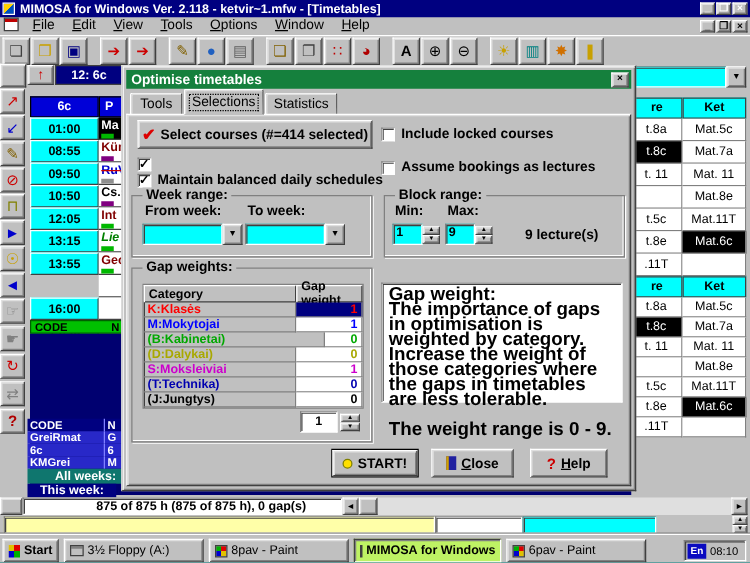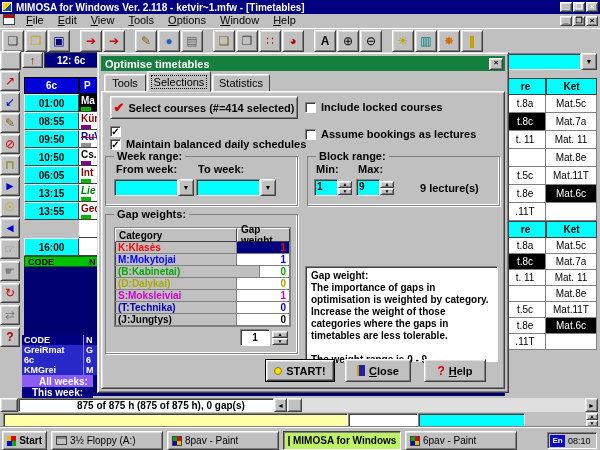--- a/index.html
+++ b/index.html
@@ -128,21 +128,21 @@
   <span class="a btn ctr" style="left:22px;top:52px;width:21px;height:16px;color:#cc0000;font-weight:bold;">↑</span>
   <div class="a" style="left:44px;top:52px;width:115px;height:16px;background:#000080;color:#fff;font-weight:bold;font-size:10px;padding:2px 0 0 12px;border:1px solid #404040;">12: 6c</div>
 
   <div class="a hdrblue ctr" style="left:24px;top:77px;width:55px;height:17px;font-size:10px;">6c</div>
   <div class="a hdrblue" style="left:79px;top:77px;width:90px;height:17px;font-size:10px;padding:2px 0 0 4px;">P</div>
 
   <div class="a tcell ctr" style="left:24px;top:94px; width:55px;height:18px;">01:00</div>
   <div class="a tcell ctr" style="left:24px;top:112px;width:55px;height:18px;">08:55</div>
   <div class="a tcell ctr" style="left:24px;top:130px;width:55px;height:18px;">09:50</div>
   <div class="a tcell ctr" style="left:24px;top:148px;width:55px;height:18px;">10:50</div>
-  <div class="a tcell ctr" style="left:24px;top:166px;width:55px;height:18px;">06:05</div>
+  <div class="a tcell ctr" style="left:24px;top:166px;width:55px;height:18px;">12:05</div>
   <div class="a tcell ctr" style="left:24px;top:184px;width:55px;height:18px;">13:15</div>
   <div class="a tcell ctr" style="left:24px;top:202px;width:55px;height:18px;">13:55</div>
   <div class="a tcell ctr" style="left:24px;top:220px;width:55px;height:18px;margin-top:36px;">14:45</div>
   <div class="a tcell ctr" style="left:24px;top:238px;width:55px;height:18px;">16:00</div>
 
   <div class="a ccell sel" style="left:79px;top:94px; width:90px;height:18px;"><span style="color: rgb(255, 255, 255);">Ma</span><div class="bar" style="background: rgb(0, 184, 0);"></div></div>
   <div class="a ccell" style="left:79px;top:112px;width:90px;height:18px;"><span style="color: rgb(128, 0, 0);">Kün</span><div class="bar" style="background: rgb(128, 0, 128);"></div></div>
   <div class="a ccell" style="left:79px;top:130px;width:90px;height:18px;"><span style="text-decoration: line-through rgb(204, 0, 0); color: rgb(0, 0, 204);">RuV</span><div class="bar" style="background: rgb(144, 144, 144);"></div></div>
   <div class="a ccell" style="left:79px;top:148px;width:90px;height:18px;"><span style="color: rgb(0, 0, 0);">Cs.s</span><div class="bar" style="background: rgb(128, 0, 128);"></div></div>
   <div class="a ccell" style="left:79px;top:166px;width:90px;height:18px;"><span style="color: rgb(128, 0, 0);">Int</span><div class="bar" style="background: rgb(0, 184, 0);"></div></div>
@@ -166,21 +166,21 @@
     <span style="padding-left:2px;">G</span>
   </div>
   <div class="a btrow" style="left:22px;top:355px;width:140px;height:10px;background:#2828c8;">
     <span style="width:62px;border-right:1px solid #8080ff;padding-left:2px;">6c</span>
     <span style="padding-left:2px;">6</span>
   </div>
   <div class="a btrow" style="left:22px;top:365px;width:140px;height:10px;background:#2828c8;">
     <span style="width:62px;border-right:1px solid #8080ff;padding-left:2px;">KMGrei</span>
     <span style="padding-left:2px;">M</span>
   </div>
-  <div class="a ctr" style="left:22px;top:375px;width:71px;height:12px;background:#8b5cf6;color:#fff;font-size:10px;font-weight:bold;padding-left:12px;">All weeks:</div>
+  <div class="a ctr" style="left:22px;top:375px;width:81px;height:12px;background:#0f766e;color:#fff;font-size:10px;font-weight:bold;padding-left:12px;">All weeks:</div>
   <div class="a ctr" style="left:22px;top:387px;width:71px;height:11px;background:#000080;color:#fff;font-size:10px;font-weight:bold;">This week:</div>
 
   <div class="a flex" style="left:505px;top:53px;width:92px;height:17px;">
     <span class="cyan sunk" style="flex:1;height:100%;"></span>
     <span class="btn combo-btn">▼</span>
   </div>
 
   <div class="a rhdr" style="left:505px;top:78px;width:41px;height:17px;">re</div>
   <div class="a rhdr" style="left:546px;top:78px;width:51px;height:17px;">Ket</div>
   <div class="a rcell" style="left:505px;top:95px;width:41px;height:18px;">t.8a</div>
@@ -340,21 +340,21 @@
         </div>
         <div class="a flex" style="left:134px;top:114px;width:48px;height:17px;">
           <span class="sunk b ctr" style="width:30px;height:100%;font-size:10px;background:#fff;">1</span>
           <span style="width:16px;margin-left:2px;">
               <span class="btn spinb" style="display:block;width:16px;">▲</span>
               <span class="btn spinb" style="display:block;width:16px;">▼</span>
             </span>
         </div>
       </div>
 
-      <div class="a sunk" style="left:203px;top:134px;width:193px;height:96px;background:#fff;padding:3px 5px;font-size:10px;font-weight:bold;line-height:12px;margin-top:40px;">
+      <div class="a sunk" style="left:203px;top:134px;width:193px;height:96px;background:#fff;padding:3px 5px;font-size:15px;font-weight:bold;line-height:12px;">
         <div>Gap weight:</div>
         <div>The importance of gaps in optimisation is weighted by category. Increase the weight of those categories where the gaps in timetables are less tolerable.</div>
         <div style="margin-top:12px;">The weight range is 0 - 9.</div>
       </div>
 
       <div class="a" style="left:163px;top:267px;width:70px;height:23px;border:1px solid #000;">
         <div class="btn dbtn" style="width:100%;height:100%;">
           <span style="width:8px;height:8px;background:#ffe000;border:1px solid #808000;border-radius:50%;"></span>
           <span>START!</span>
         </div>

